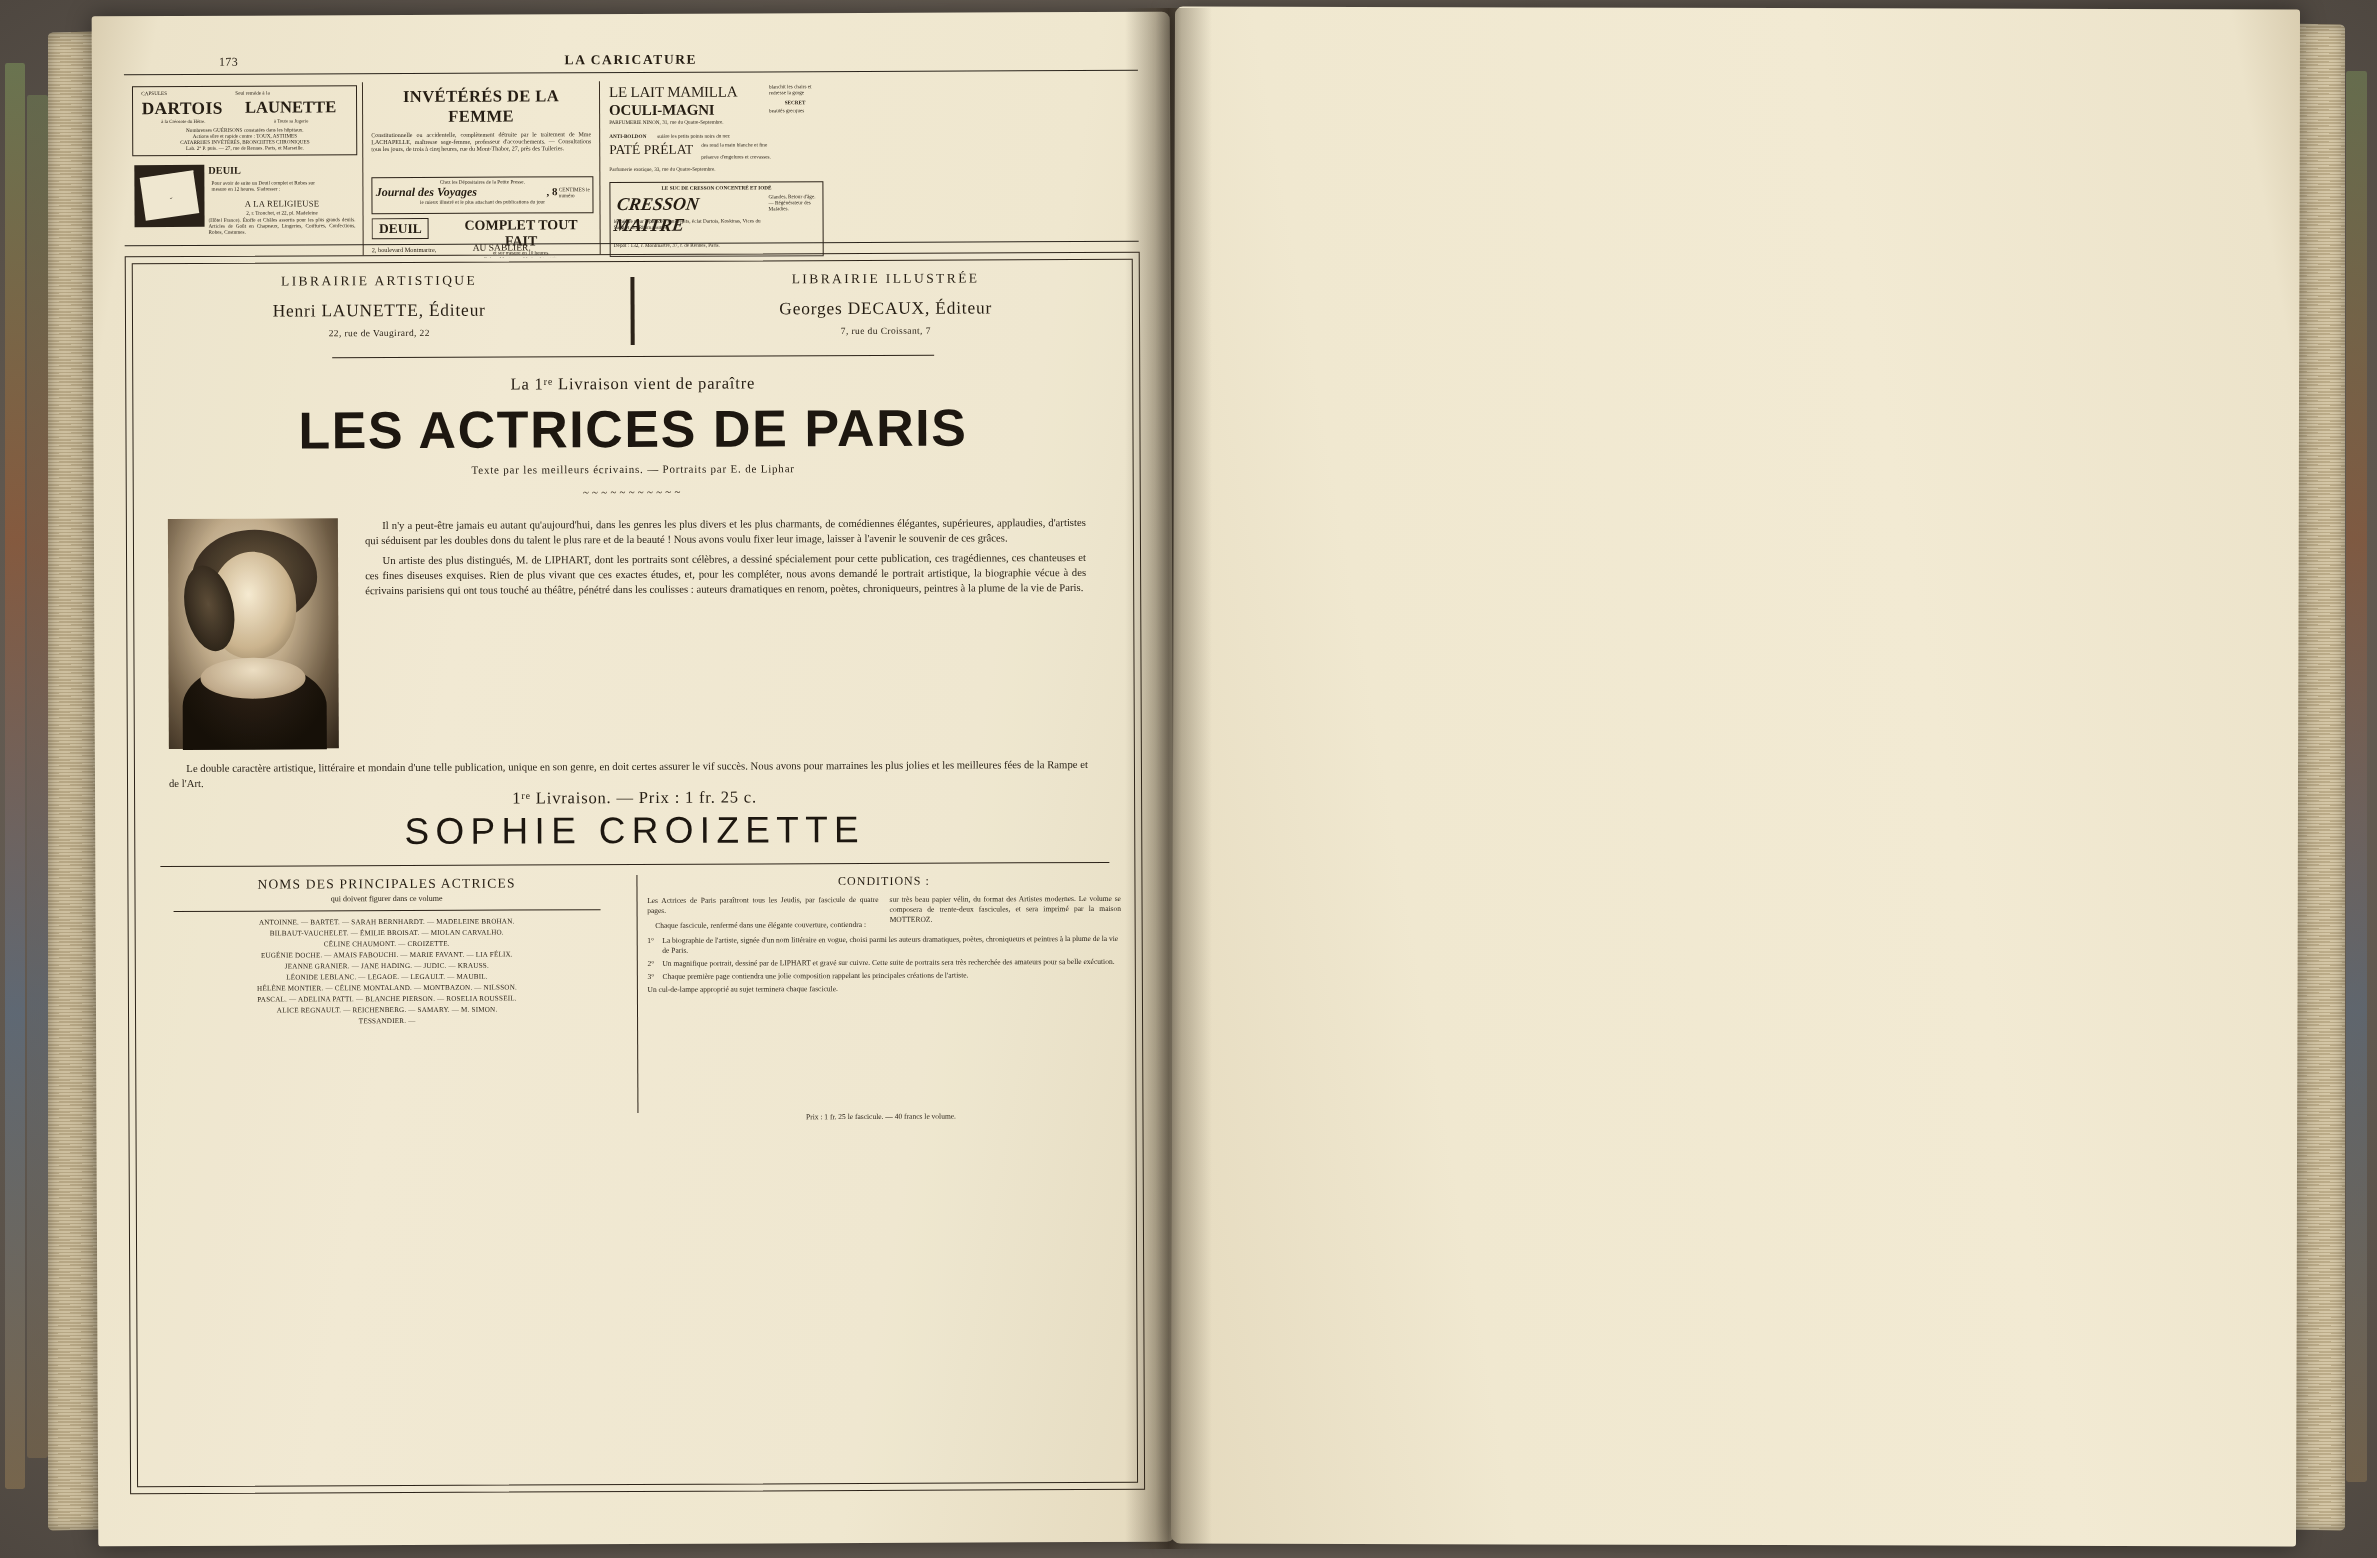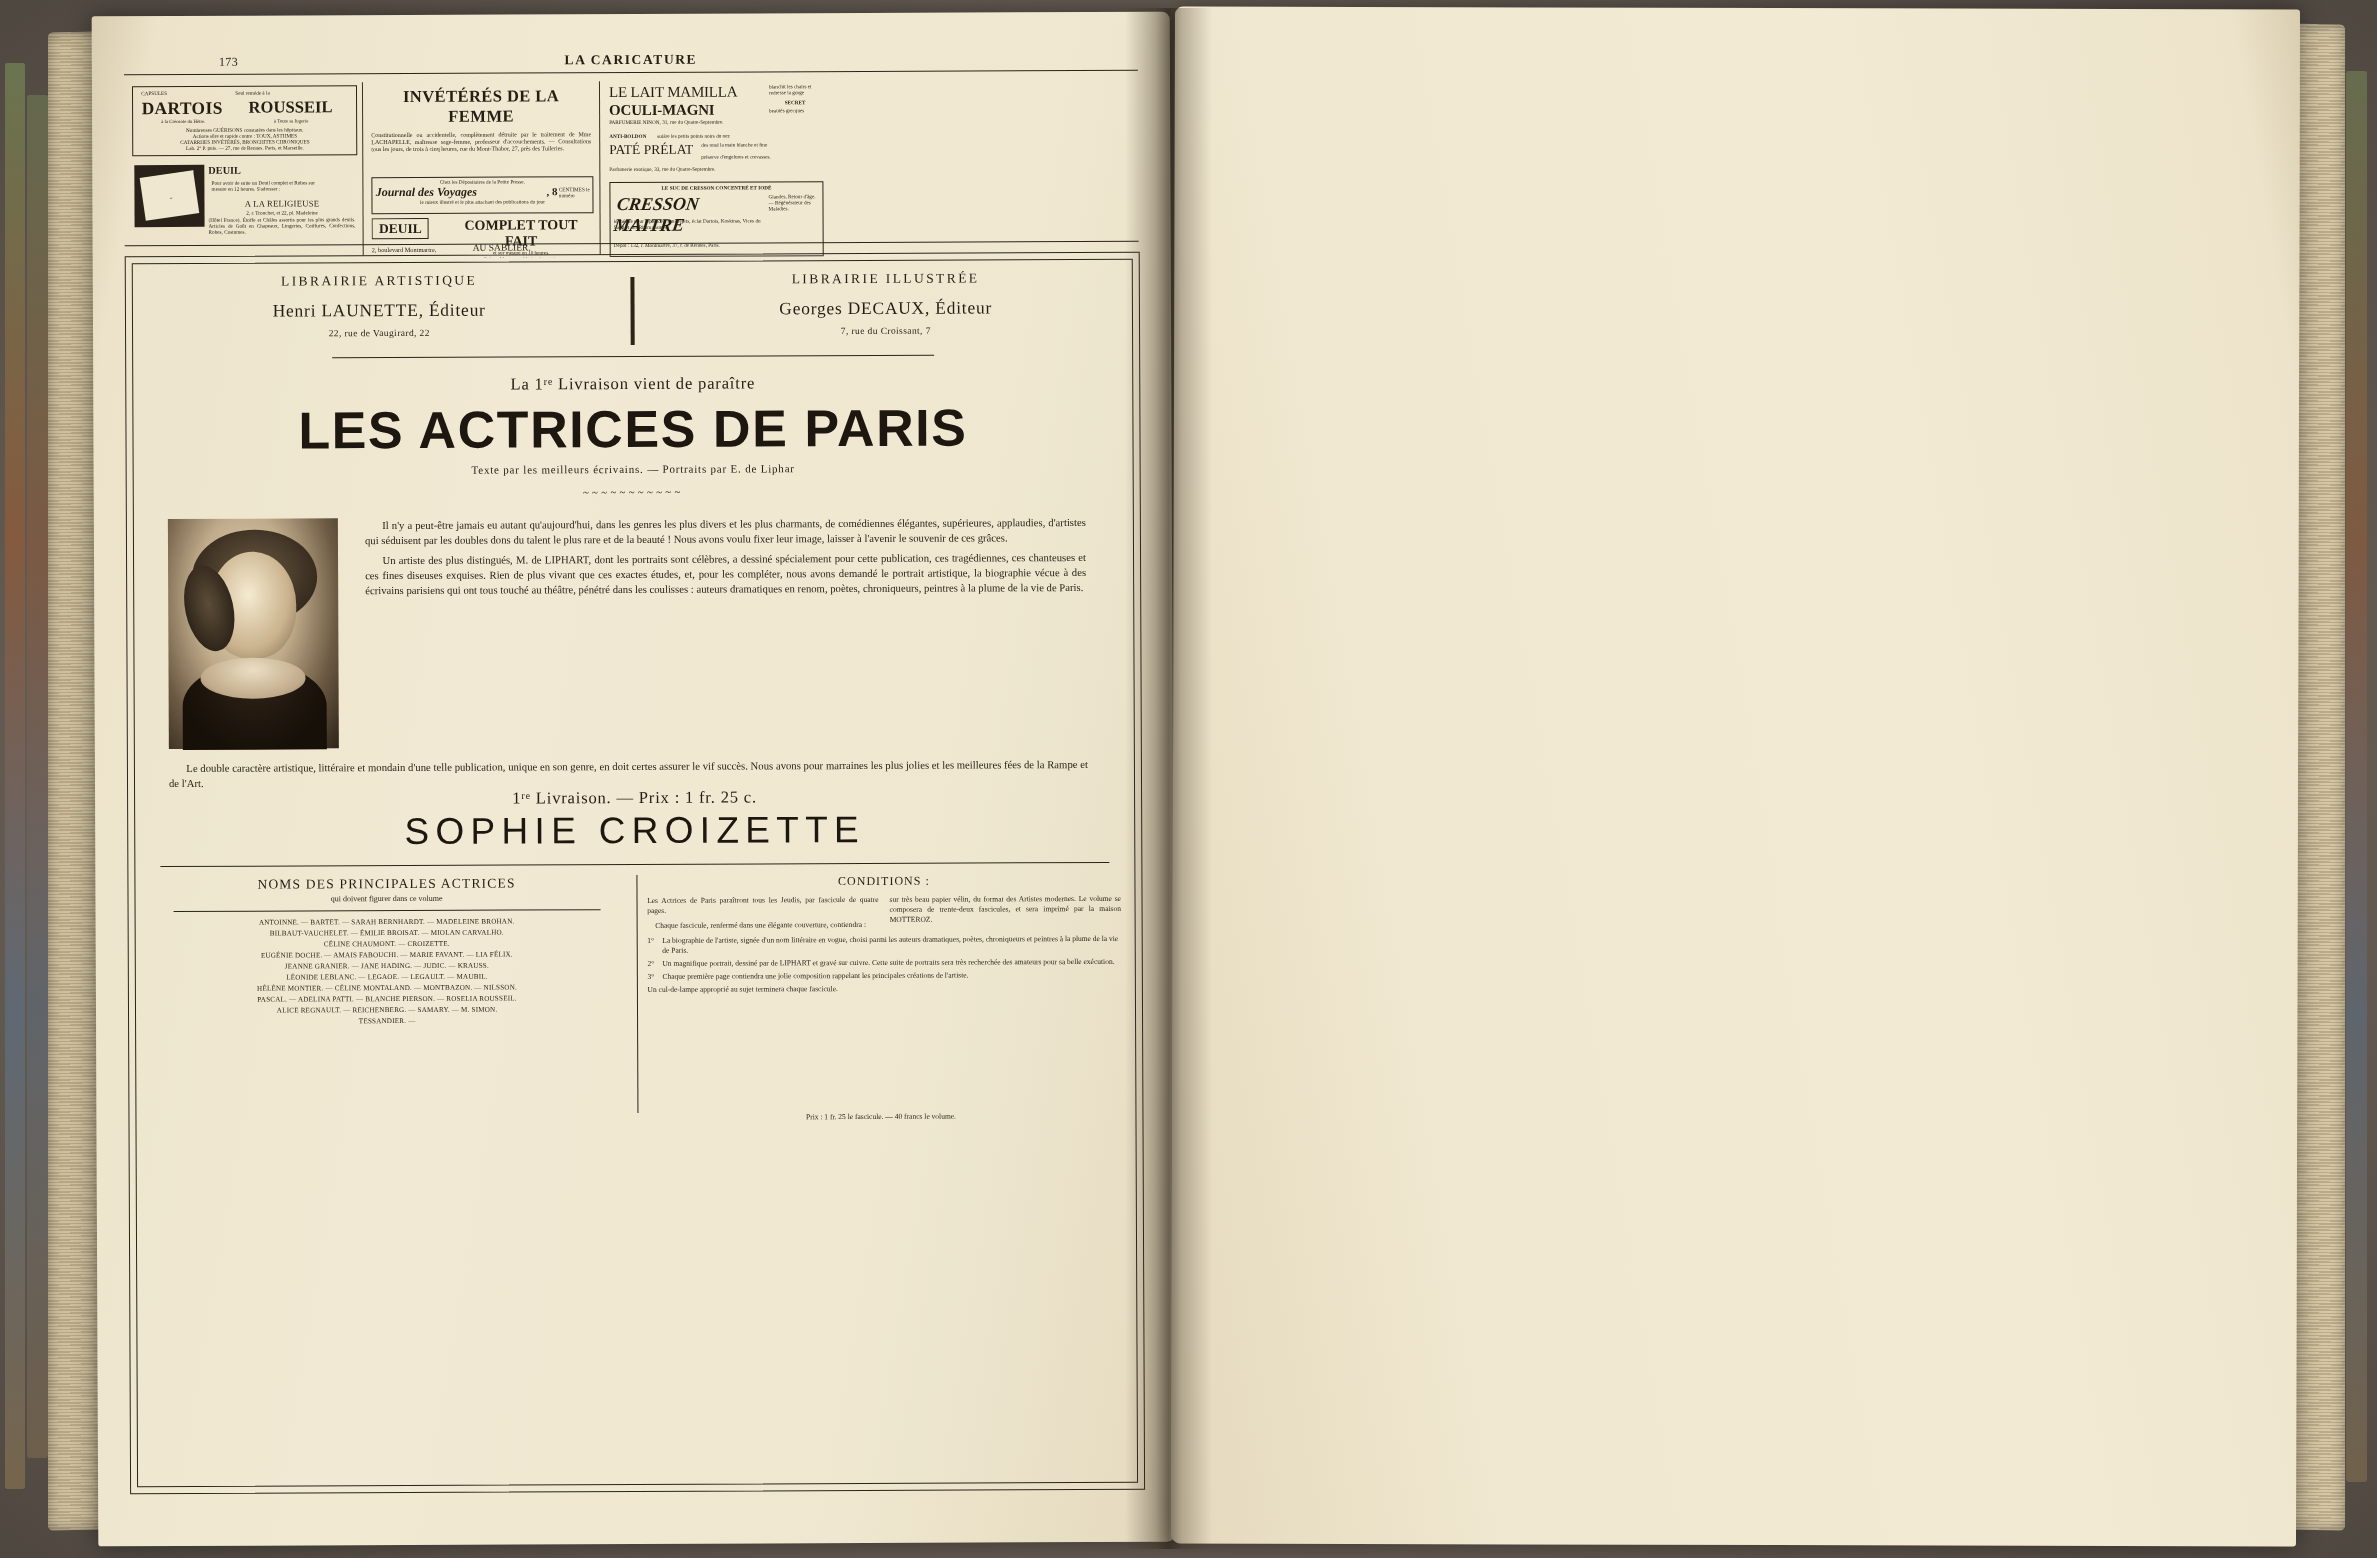--- a/index.html
+++ b/index.html
@@ -175,21 +175,21 @@
 
         <div class="adrule-v" style="left:238px;top:0;height:173px;"></div>
         <div class="adrule-v" style="left:475px;top:0;height:173px;"></div>
 
         <div class="adbox" style="left:8px;top:3.2px;width:223px;height:68px;border:1.6px solid #2c2319;">
           <div style="position:absolute;left:3.2px;top:3.2px;font-size:5.2px;line-height:6.3px;text-align:center;width:36px;">
             <span>CAPSULES</span>
           </div>
           <div style="position:absolute;left:1.6px;top:11px;width:95px;text-align:center;font-size:17.4px;font-weight:bold;letter-spacing:0.4px;">DARTOIS</div>
           <div style="position:absolute;left:95px;top:3.2px;width:49px;text-align:center;font-size:5.2px;line-height:6.3px;">Seul remède à la</div>
-          <div style="position:absolute;left:95px;top:11px;width:125px;text-align:center;font-size:16.6px;font-weight:bold;">ROUSSEIL</div>
+          <div style="position:absolute;left:95px;top:11px;width:125px;text-align:center;font-size:16.6px;font-weight:bold;">LAUNETTE</div>
           <div style="position:absolute;left:3.2px;top:32px;width:94px;text-align:center;font-size:4.8px;">à la Créosote du Hêtre.</div>
           <div style="position:absolute;left:98px;top:32px;width:120px;text-align:center;font-size:4.8px;">à Toute sa Jugerie</div>
           <div class="mini c" style="position:absolute;left:3.2px;top:40px;width:217px;">
             <div>Nombreuses GUÉRISONS constatées dans les hôpitaux.</div>
             <div>Actions sûre et rapide contre : TOUX, ASTHMES</div>
             <div>CATARRHES INVÉTÉRÉS, BRONCHITES CHRONIQUES</div>
             <div>Lab. 2° P. puis. — 27, rue de Rennes. Paris, et Marseille.</div>
           </div>
         </div>
 

